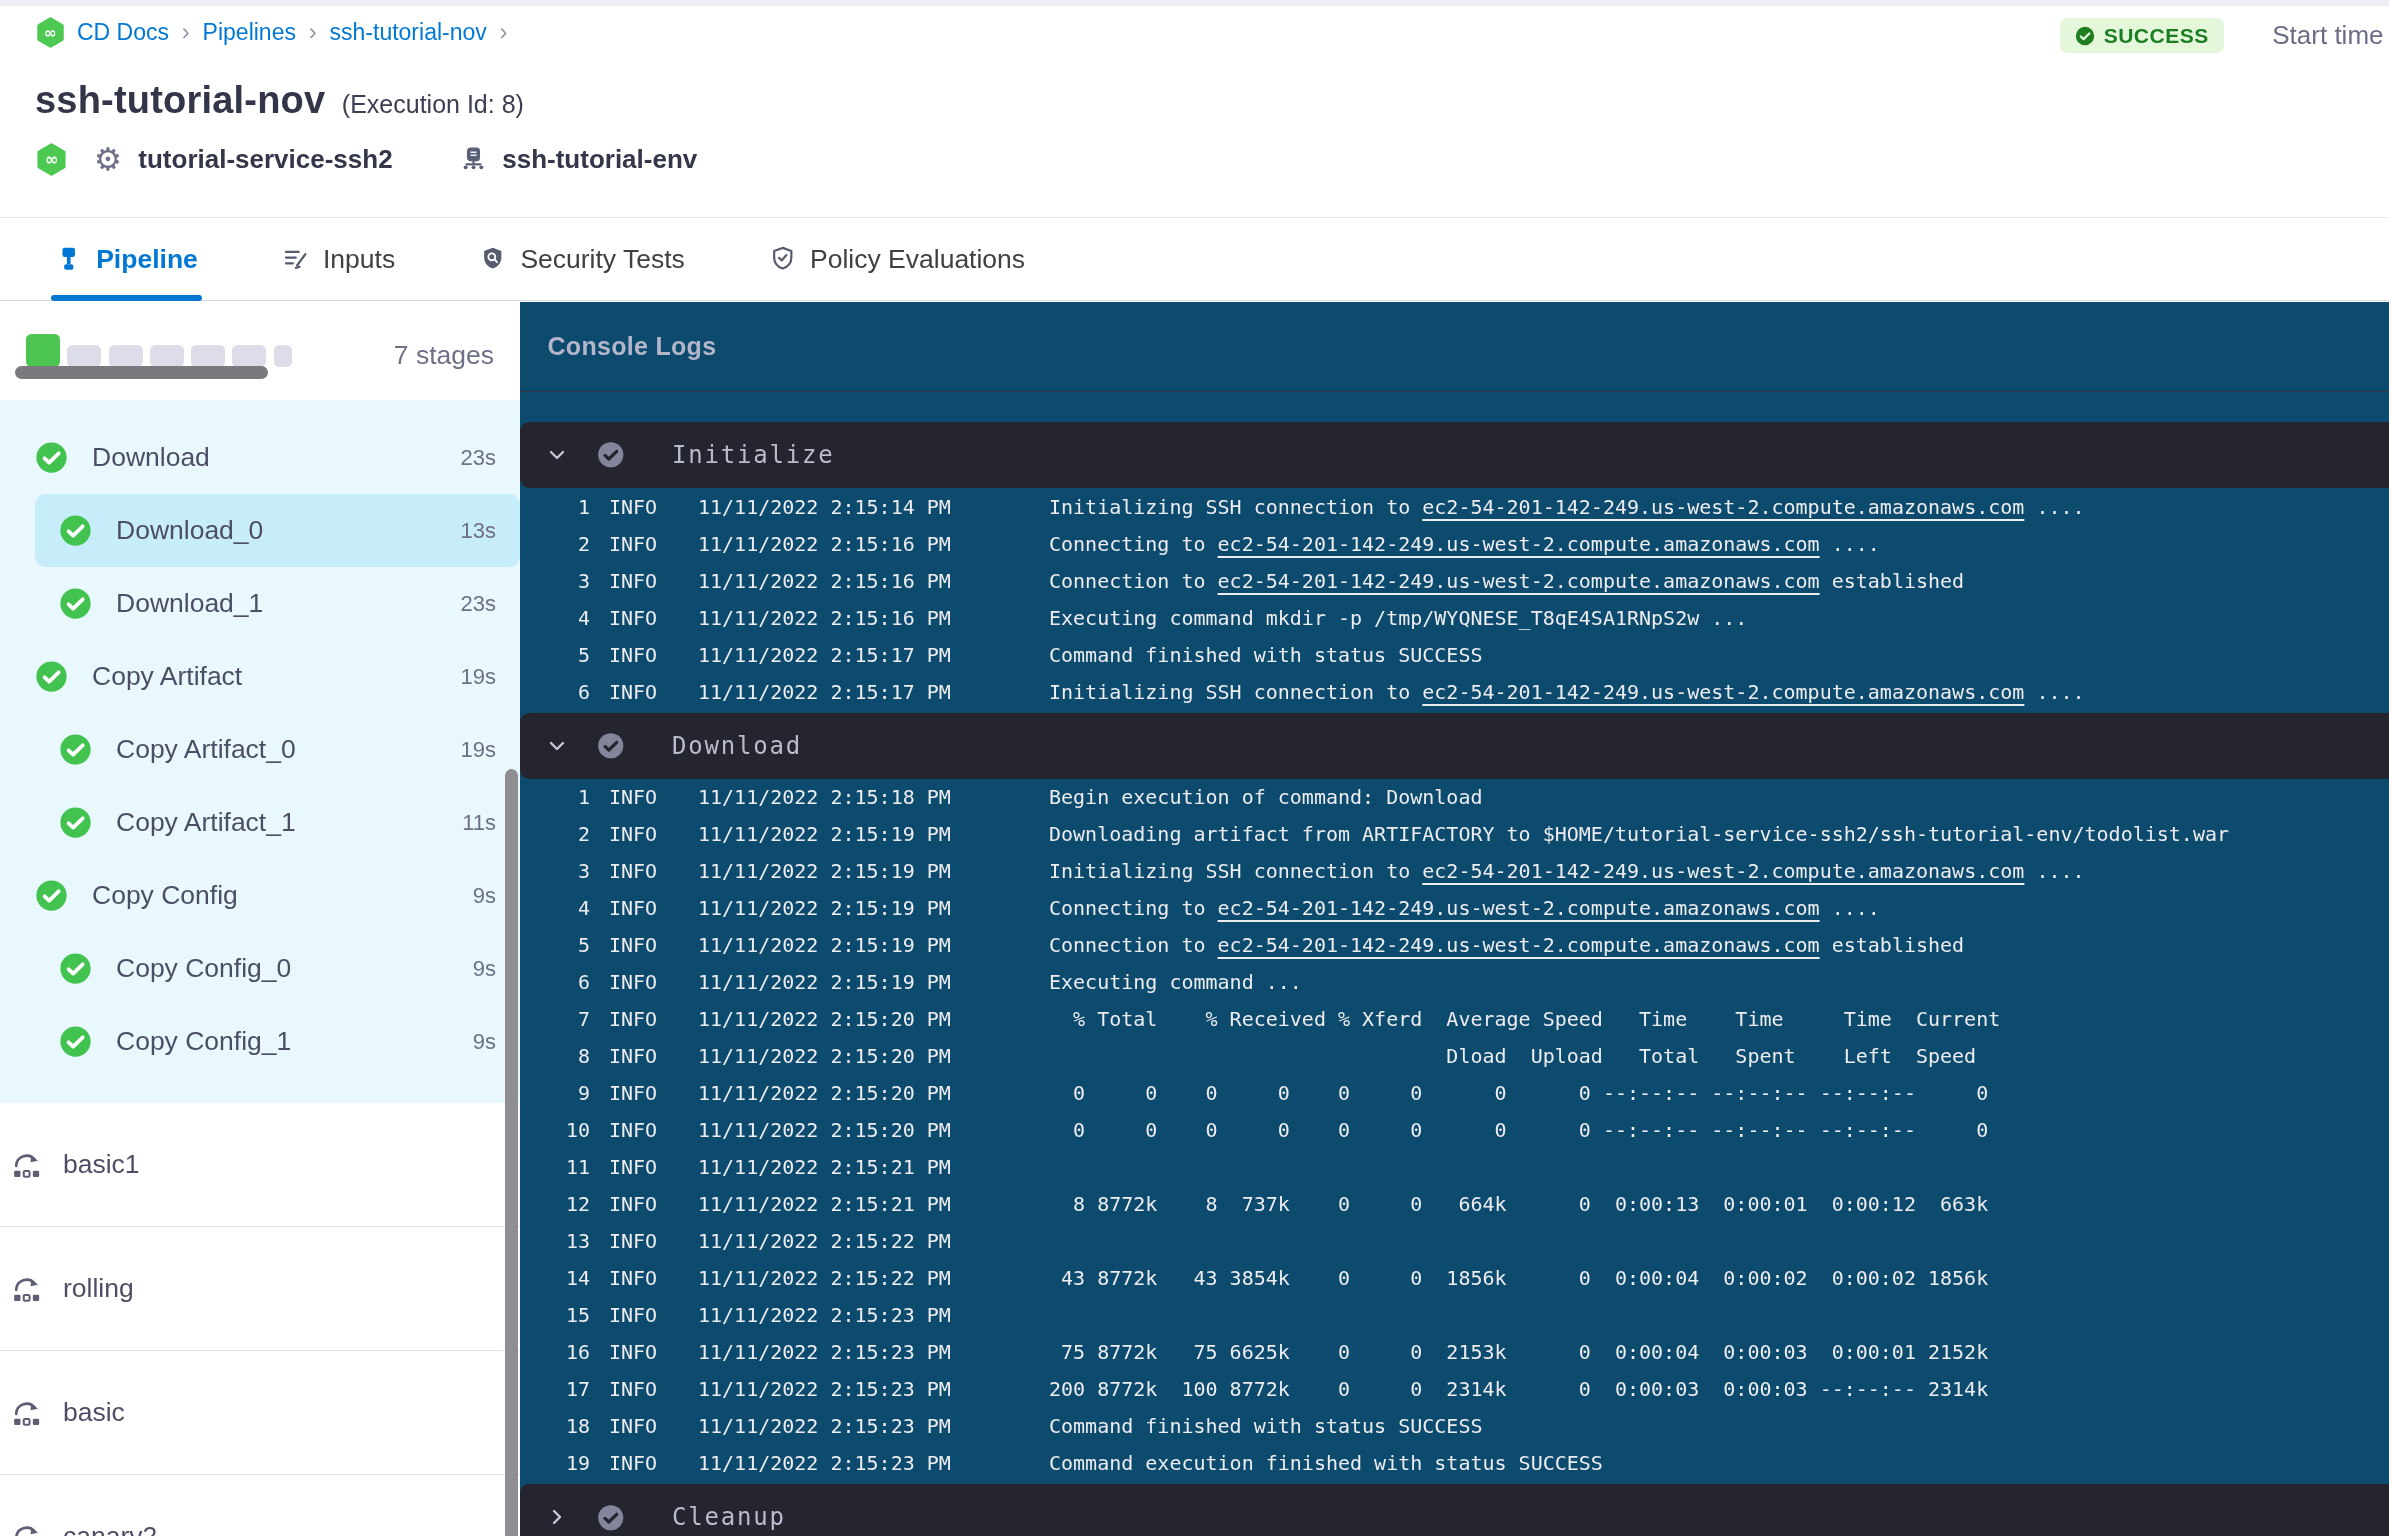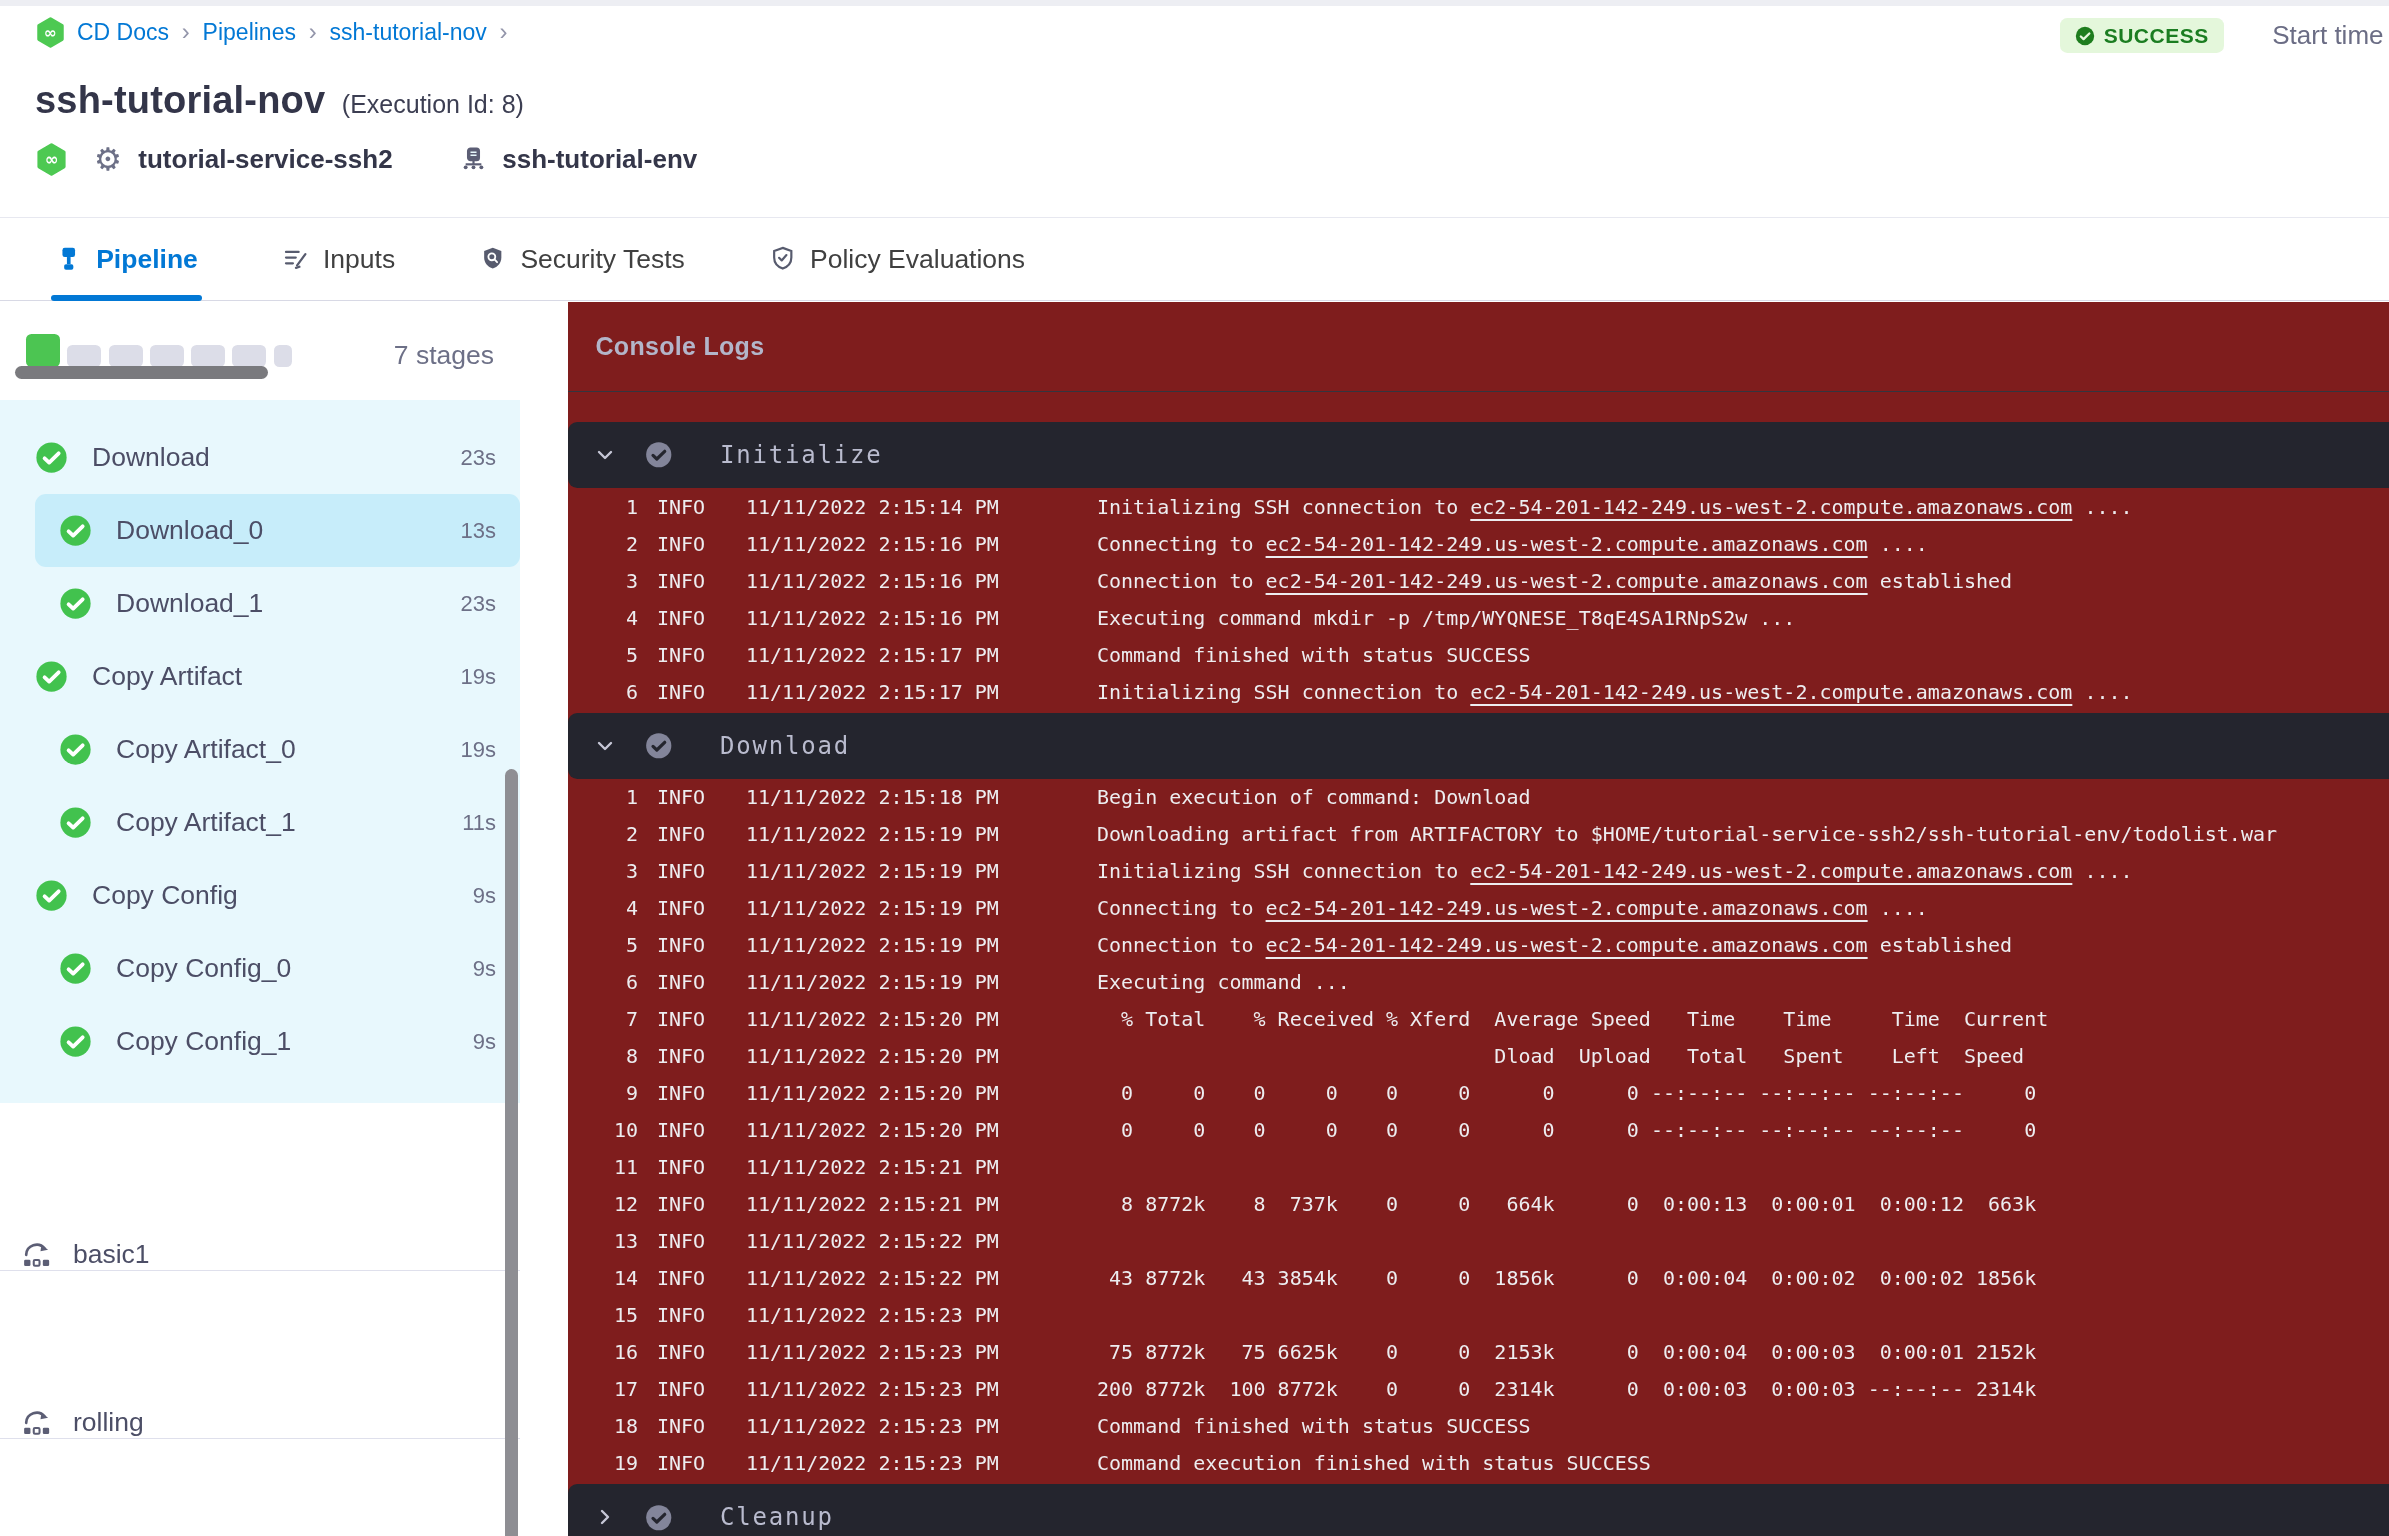--- a/index.html
+++ b/index.html
@@ -53,28 +53,28 @@
   .stage-list{position:absolute;top:98px;left:0;right:0;height:703px;background:#e8f8fd;
               padding-top:21px;box-sizing:border-box;}
   .stage-row{height:73px;display:flex;align-items:center;cursor:pointer;}
   .stage-row.parent{padding-left:35px;}
   .stage-row.child{padding-left:59px;}
   .stage-row .nm{margin-left:24px;font-size:26.5px;color:#4c4e66;}
   .stage-row .dur{margin-left:auto;margin-right:24px;font-size:22px;color:#6d7087;}
   .stage-row.selected{background:#c7edfa;border-radius:11px;margin-left:35px;padding-left:24px;}
 
   .pipes{position:absolute;top:801px;left:0;right:0;bottom:0;background:#fff;}
-  .pipe-row{height:123px;display:flex;align-items:flex-end;padding-left:20px;
-            border-bottom:0.9px solid #dfe0ec;cursor:pointer;margin-top:44px;}
+  .pipe-row{height:123px;display:flex;align-items:center;padding-left:10px;
+            border-bottom:0.9px solid #dfe0ec;cursor:pointer;}
   .pipe-row .nm{margin-left:20px;font-size:26.5px;color:#4c4e66;}
   .side-scroll{position:absolute;right:1.8px;top:467px;width:13.7px;height:824px;background:#8e8e93;
                border-radius:7.3px;z-index:6;}
 
   
-  .console{flex:1;background:#7f1d1d;display:flex;flex-direction:column;overflow:hidden;margin-left:48px;}
+  .console{flex:1;background:#0c4a6e;display:flex;flex-direction:column;overflow:hidden;}
   .console-head{height:89px;flex:none;border-bottom:0.9px solid #34353f;display:flex;
                 align-items:center;padding-left:27.5px;}
   .console-title{font-size:25px;font-weight:bold;color:#b3b5c9;letter-spacing:0.3px;}
   .console-body{flex:1;overflow:hidden;padding-top:30px;}
   .section + .section{margin-top:2.7px;}
   .band{height:66px;background:#24252e;border-radius:9.2px 0 0 9.2px;display:flex;
         align-items:center;padding-left:25px;cursor:pointer;}
   .band .bcheck{margin-left:27.5px;display:flex;}
   .band .bname{margin-left:48px;font-family:"DejaVu Sans Mono",monospace;font-size:24px;
                color:#b9bbce;letter-spacing:1.8px;}

